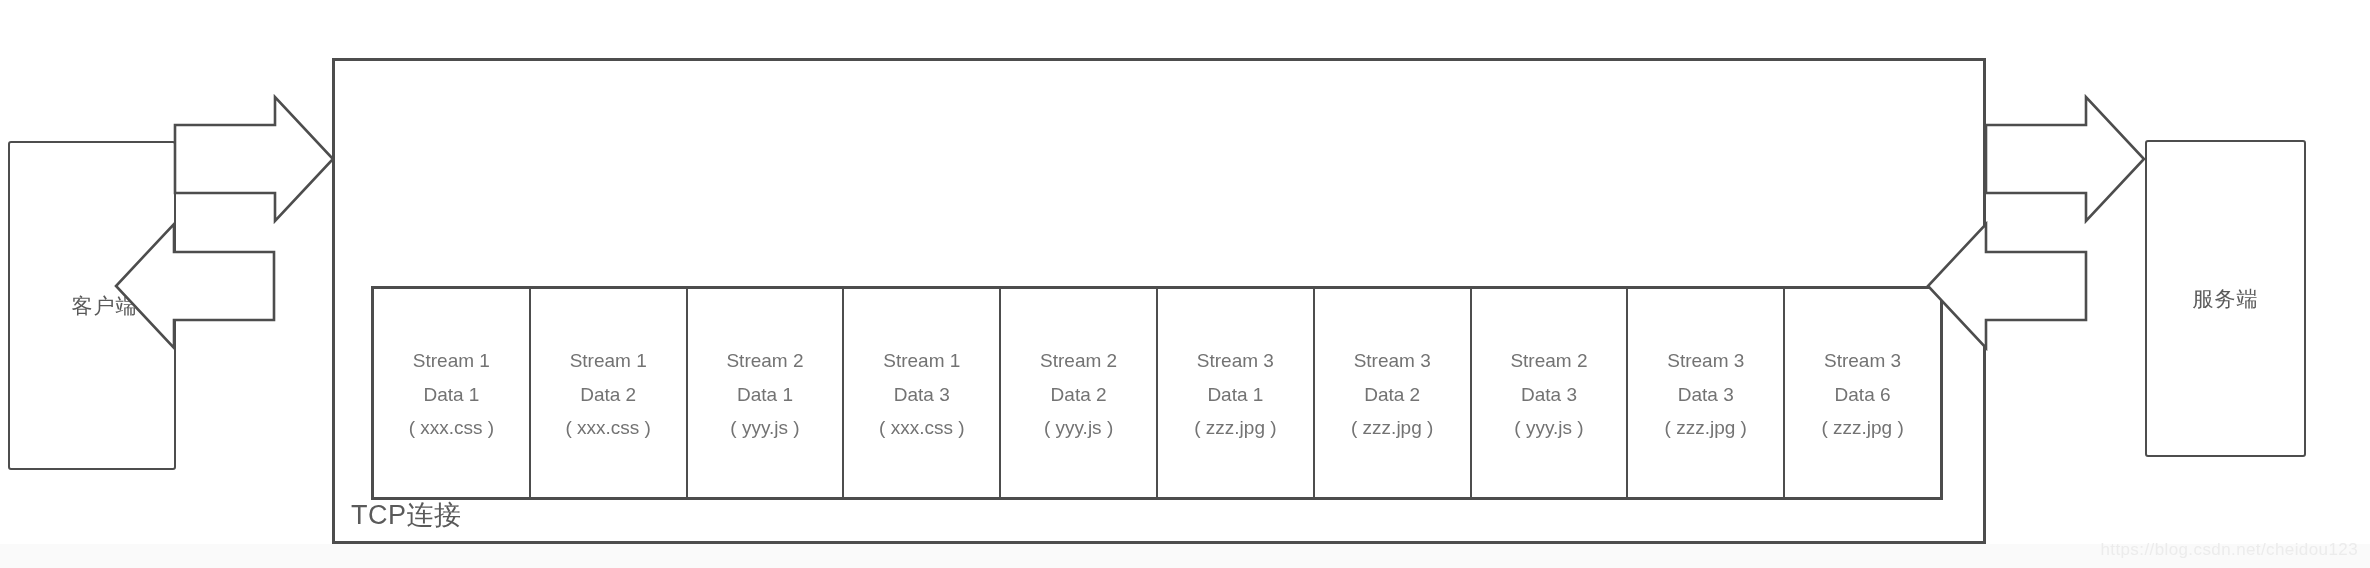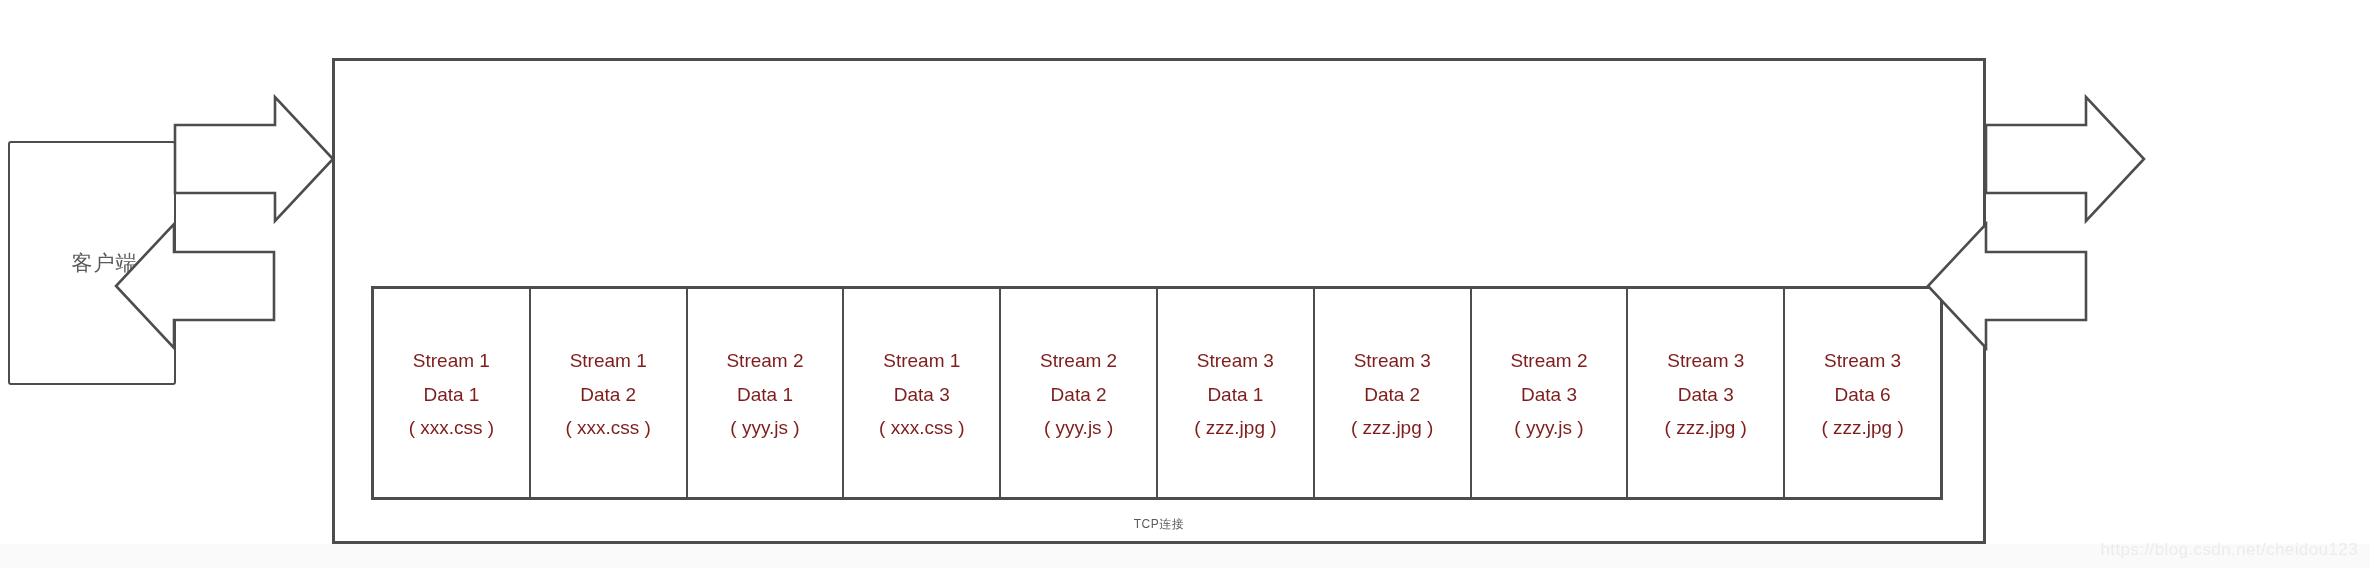--- a/index.html
+++ b/index.html
@@ -30,42 +30,42 @@
     justify-content: center;
     z-index: 4;
   }
   .endpoint-label {
     font-size: 21px;
     color: #5a5a5a;
     letter-spacing: 1px;
     white-space: nowrap;
   }
 
-  #client-box { left: 8px;    top: 141px; width: 168px; height: 244px; padding-left: 25px; }
+  #client-box { left: 8px;    top: 141px; width: 168px; height: 329px; padding-left: 25px; }
   #server-box { left: 2145px; top: 140px; width: 161px; height: 317px; }
 
   
   #tcp-box {
     position: absolute;
     left: 332px;
     top: 58px;
     width: 1654px;
     height: 486px;
     box-sizing: border-box;
     border: 3px solid #4d4d4d;
     background: #ffffff;
     z-index: 2;
   }
   #tcp-label {
     position: absolute;
-    left: 0;
+    left: 16px;
     right: 0;
     bottom: 8px;
-    text-align: center;
-    font-size: 12px;
+    text-align: left;
+    font-size: 27px;
     color: #5a5a5a;
     letter-spacing: 0.5px;
   }
 
   
   #stream-strip {
     position: absolute;
     left: 371px;
     top: 286px;
     width: 1572px;
@@ -85,21 +85,21 @@
     align-items: center;
     justify-content: center;
     padding: 4px 10px;
     text-align: center;
     overflow: hidden;
   }
   .stream-cell:last-child { border-right: none; }
   .cell-line {
     font-size: 19px;
     line-height: 1.05;
-    color: #7f1d1d;
+    color: #737373;
     margin: 7px 4px;
     word-break: break-word;
   }
   .cell-line.file { margin-bottom: 4px; }
 
   
   .arrow-svg {
     position: absolute;
     z-index: 5;
     overflow: visible;
@@ -137,20 +137,23 @@
 <body>
 
 <div id="canvas">
 
   <div id="bottom-band"></div>
 
   <div id="client-box" class="endpoint">
     <span class="endpoint-label">客户端</span>
   </div>
 
+  <div id="server-box" class="endpoint">
+    <span class="endpoint-label">服务端</span>
+  </div>
 
   <svg class="arrow-svg" style="left:174px; top:96px;" width="162" height="126" viewBox="0 0 162 126">
     <path class="arrow-path" d="M 1,29 L 101,29 L 101,1 L 159,63 L 101,125 L 101,97 L 1,97 Z"></path>
   </svg>
 
   <svg class="arrow-svg" style="left:113px; top:223px;" width="162" height="126" viewBox="0 0 162 126">
     <path class="arrow-path" d="M 161,29 L 61,29 L 61,1 L 3,63 L 61,125 L 61,97 L 161,97 Z"></path>
   </svg>
 
   <svg class="arrow-svg" style="left:1985px; top:96px;" width="162" height="126" viewBox="0 0 162 126">

